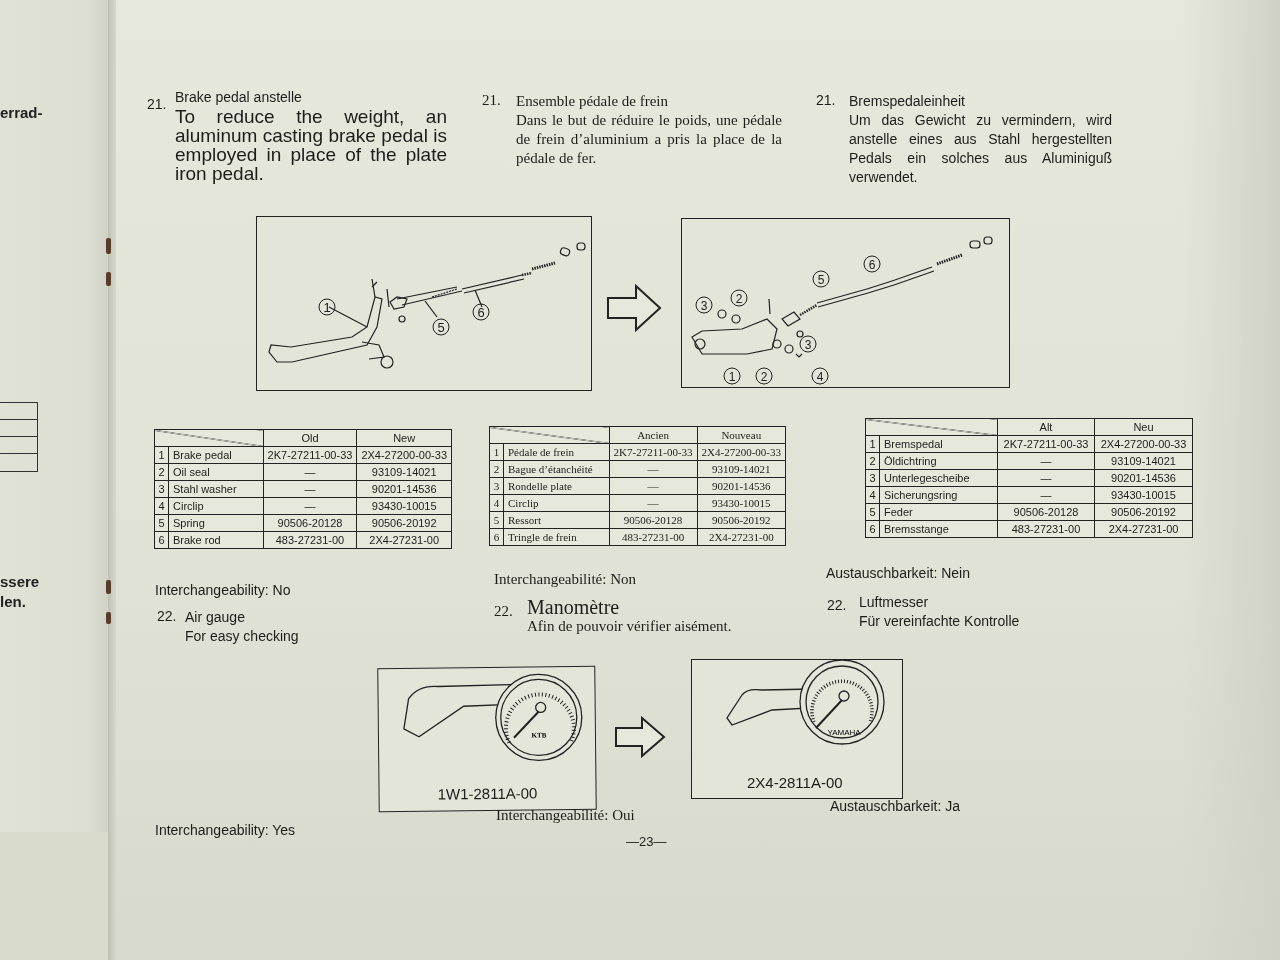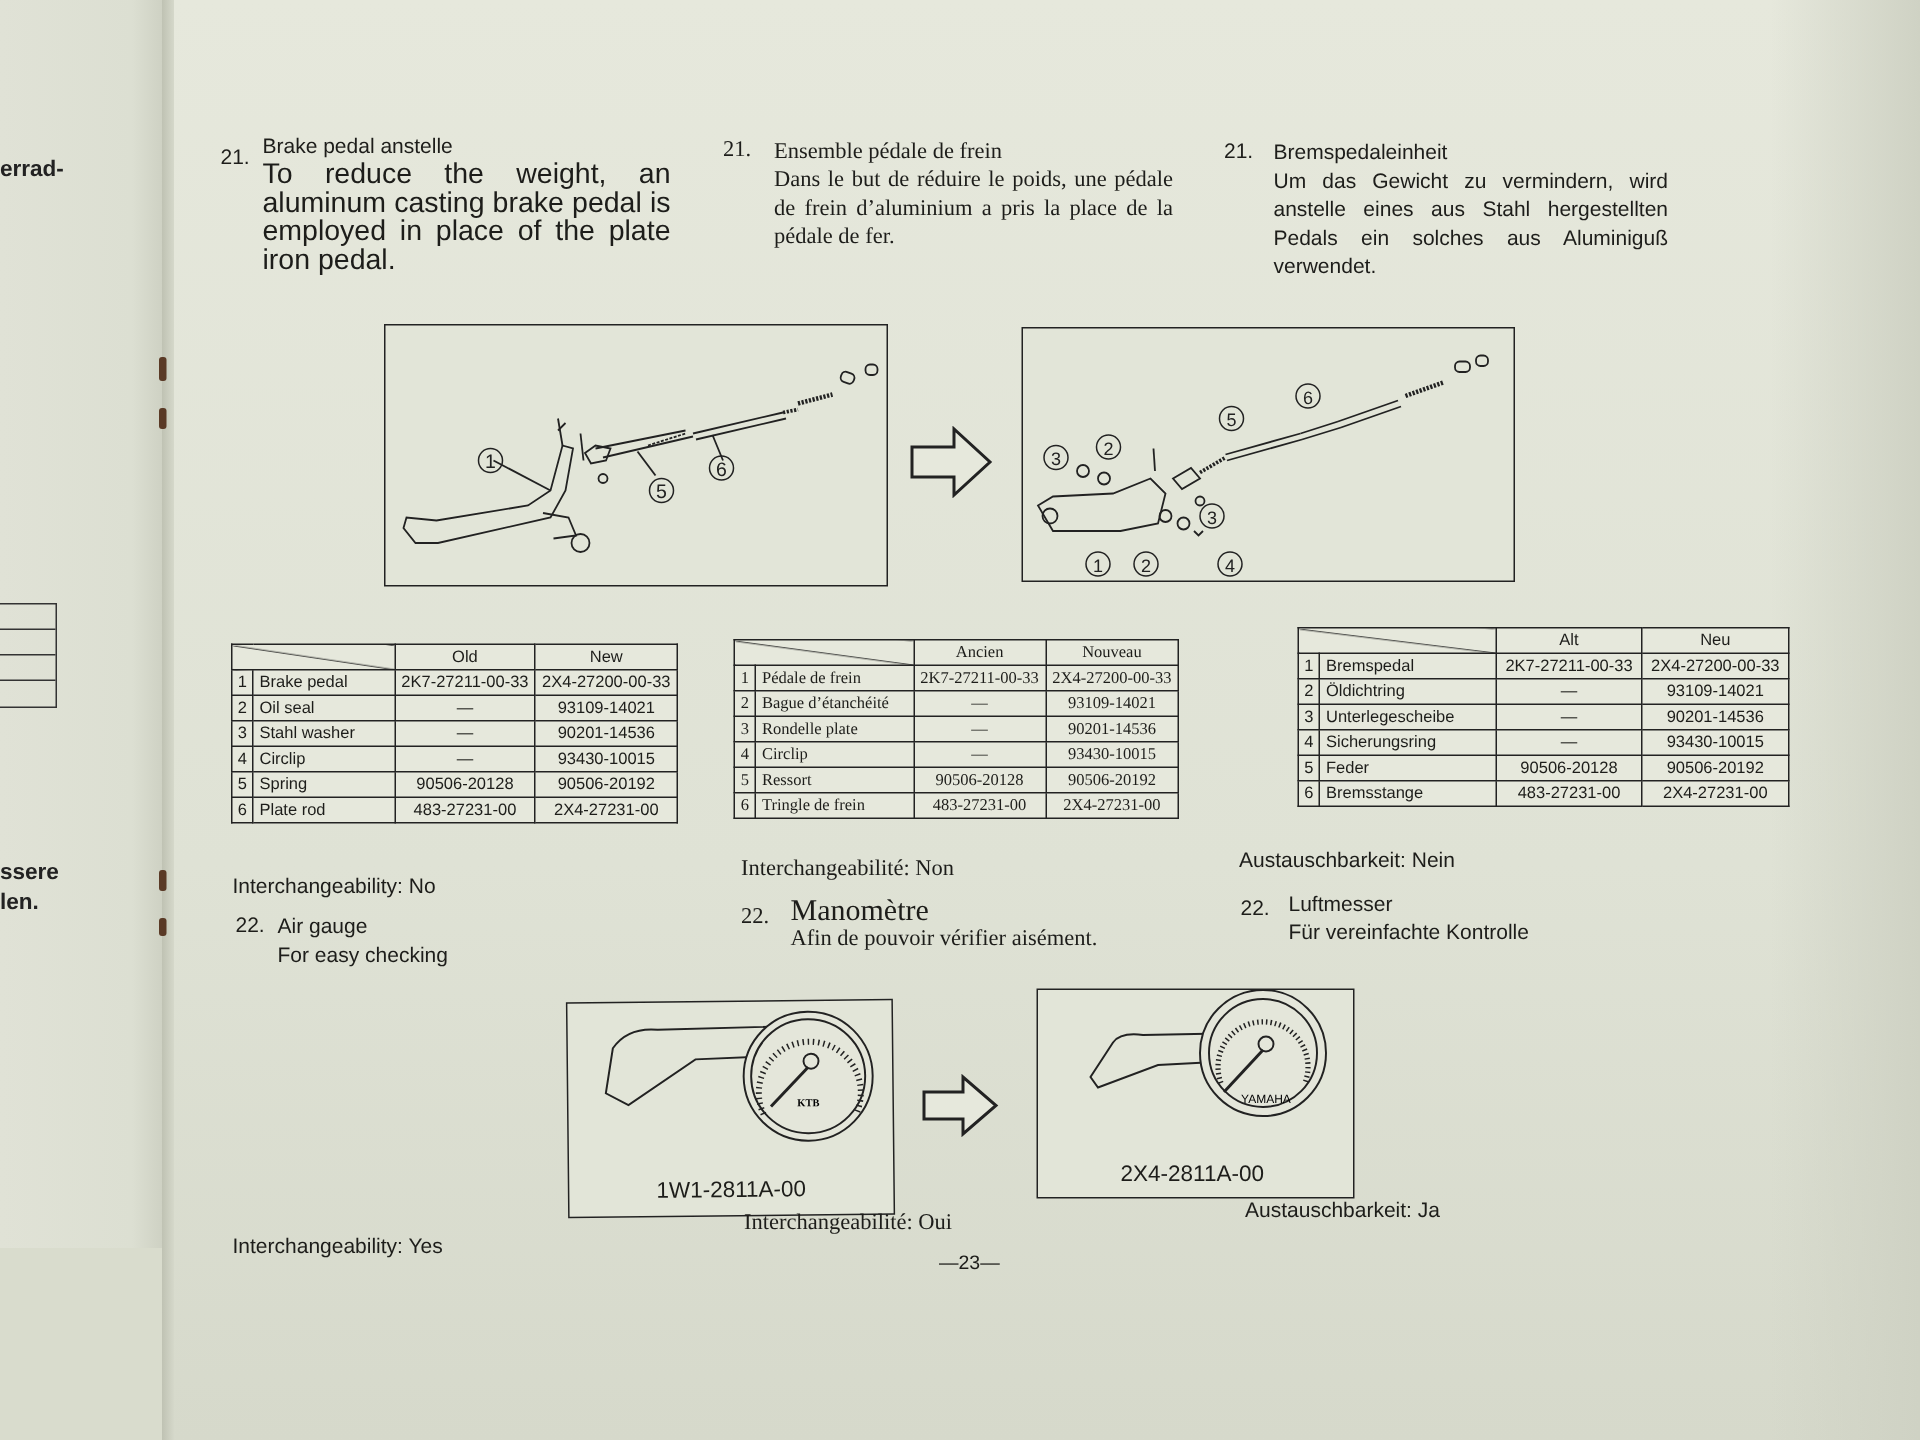--- a/index.html
+++ b/index.html
@@ -202,21 +202,21 @@
         <td class="c">93430-10015</td>
       </tr>
   <tr>
         <td class="n">5</td>
         <td>Spring</td>
         <td class="c">90506-20128</td>
         <td class="c">90506-20192</td>
       </tr>
   <tr>
         <td class="n">6</td>
-        <td>Plate rod</td>
+        <td>Brake rod</td>
         <td class="c">483-27231-00</td>
         <td class="c">2X4-27231-00</td>
       </tr>
 </tbody>
   </table>
 
 <table class="parts serif" style="left:489px;top:426px;width:297px;">
   <tbody>
       <tr>
     <th class="corner" colspan="2" style="width:132px;"></th>

